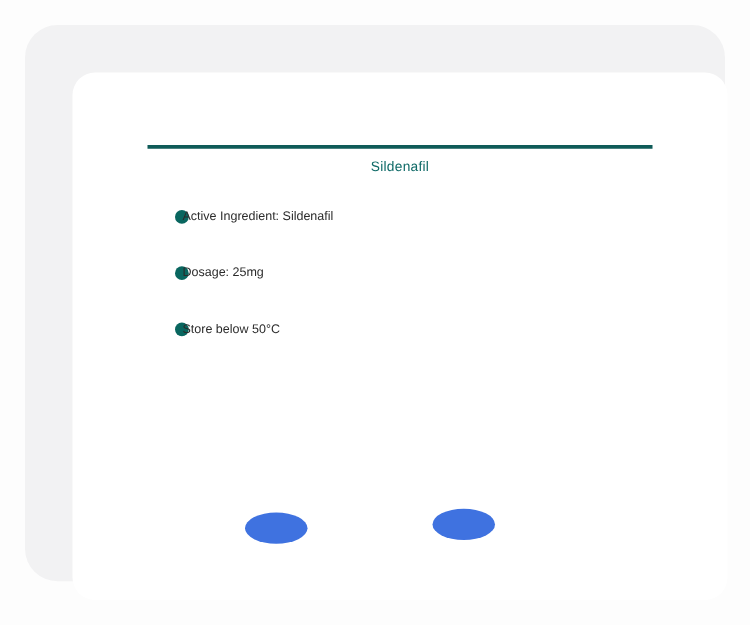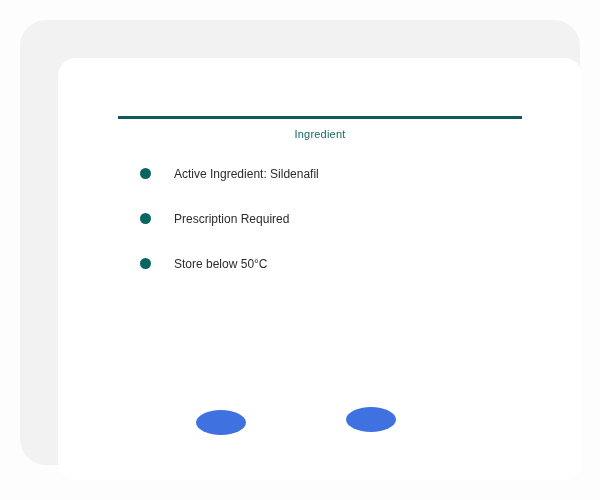--- a/index.html
+++ b/index.html
@@ -74,22 +74,22 @@
   .bullet {
     position: absolute;
     left: 82px;
     width: 11px;
     height: 11px;
     border-radius: 50%;
     background: #09665f;
   }
   .feature-text {
     position: absolute;
-    left: 116px;
-    font-size: 12px;
+    left: 88px;
+    font-size: 10px;
     color: #2b2b2b;
     white-space: nowrap;
   }
   .pill-row {
     position: absolute;
     left: 0;
     top: 340px;
     width: 524px;
     height: 50px;
   }
@@ -107,35 +107,35 @@
 <body>
 
 <div class="stage">
 
   <div class="outer-panel">
 
     <div class="card">
 
       <div class="title-rule"></div>
 
-      <div class="card-title">Ingredient</div>
+      <div class="card-title">Sildenafil</div>
 
       <ul class="feature-list">
 
         <li class="feature-item">
           <span class="bullet"></span>
           <span class="feature-text">Active Ingredient: Sildenafil</span>
         </li>
 
+        <li class="feature-item">
+          <span class="bullet"></span>
+          <span class="feature-text">Dosage: 25mg</span>
+        </li>
 
 
-        <li class="feature-item">
-          <span class="bullet"></span>
-          <span class="feature-text">Prescription Required</span>
-        </li>
 
         <li class="feature-item">
           <span class="bullet"></span>
           <span class="feature-text">Store below 50°C</span>
         </li>
 
       </ul>
 
       <div class="pill-row">
         <div class="pill pill-a"></div>

